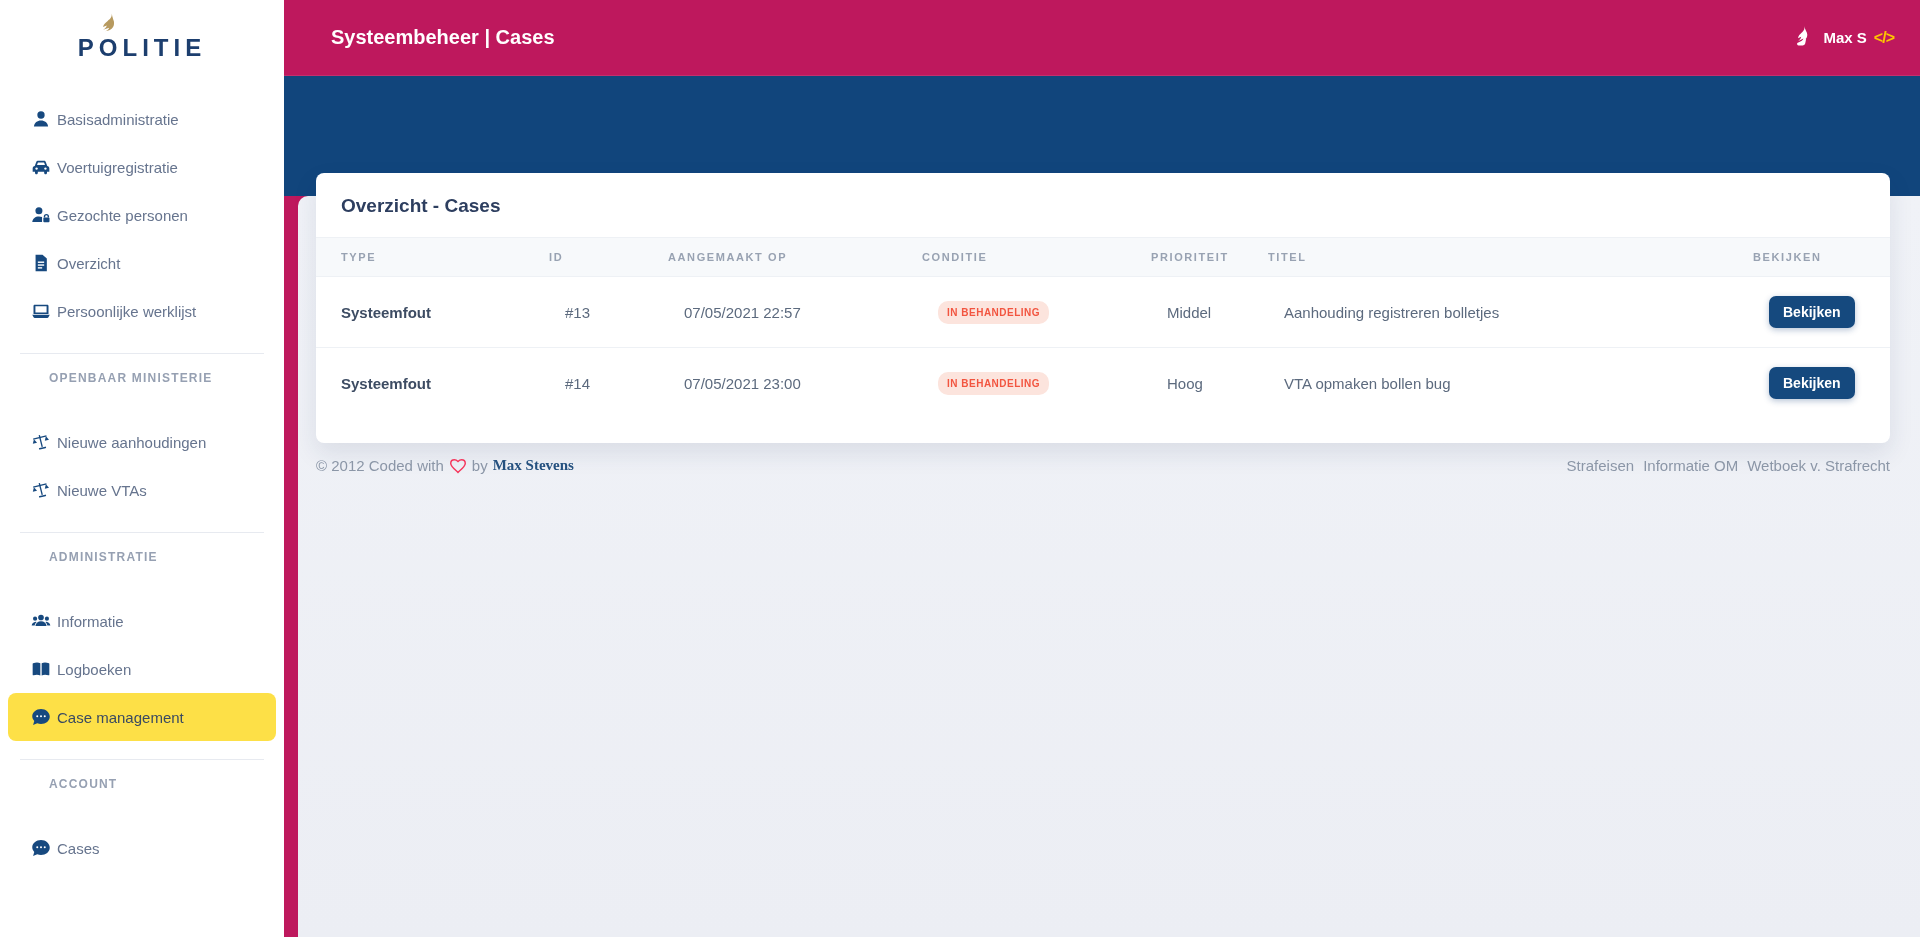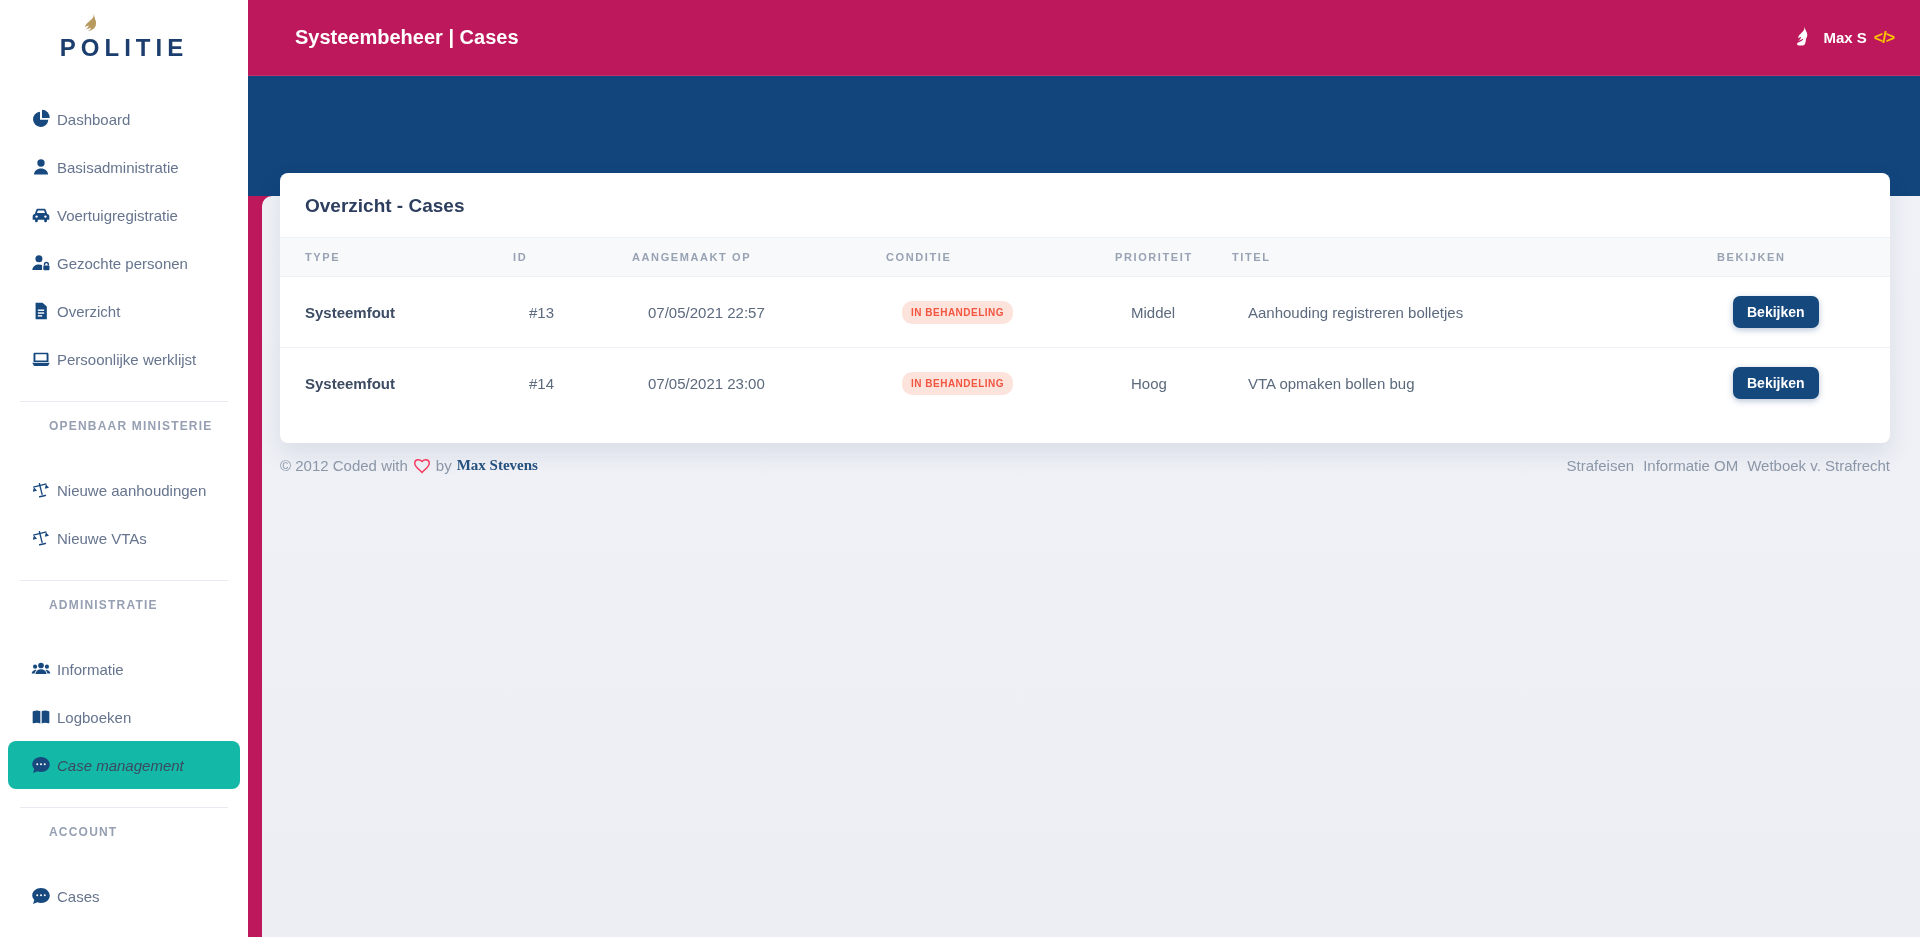--- a/index.html
+++ b/index.html
@@ -2,28 +2,28 @@
 <html><head>
 <meta charset="utf-8">
 <style>
   * { box-sizing: border-box; margin: 0; padding: 0; }
   html, body { width: 1920px; height: 937px; overflow: hidden; }
   body { font-family: "Liberation Sans", "DejaVu Sans", sans-serif; background: #11457c; }
 
   .app { display: flex; width: 1920px; height: 937px; }
 
   
-  .sidebar { width: 248px; flex: none; background: #ffffff; height: 937px; position: relative; z-index: 3; }
+  .sidebar { width: 284px; flex: none; background: #ffffff; height: 937px; position: relative; z-index: 3; }
   .logo-wrap { height: 95px; display: flex; align-items: center; justify-content: center; cursor: pointer; }
   .logo { position: relative; font-size: 24px; font-weight: bold; letter-spacing: 5px; color: #1c3e6e; white-space: nowrap; }
   .logo-o-wrap { position: relative; display: inline-block; }
   .logo-flame { position: absolute; left: -5px; top: -21px; width: 27px; height: 30px; transform: rotate(6deg); }
 
   .nav-item { height: 48px; margin: 0 8px; padding-left: 23px; display: flex; align-items: center; border-radius: 8px; text-decoration: none; cursor: pointer; }
-  .nav-item.active { background: #14b8a6; font-style: italic; }
+  .nav-item.active { background: #fde047; }
   .nav-icon { width: 20px; height: 20px; flex: none; display: flex; align-items: center; justify-content: center; }
   .nav-icon svg { width: 20px; height: 20px; fill: #17497f; }
   .nav-label { margin-left: 6px; font-size: 15px; color: #66748e; }
   .nav-item.active .nav-label { color: #3a4a61; }
 
   .divider { border: none; border-top: 1px solid #e7eaf0; margin: 18px 20px 0; }
   .section-title { margin: 14px 0 0 49px; padding-bottom: 30px; font-size: 12px; font-weight: bold; letter-spacing: 1.2px; color: #96a0b2; line-height: 20px; }
 
   
   .main { flex: 1; display: flex; flex-direction: column; background: #be185d; }
@@ -71,29 +71,20 @@
   <aside class="sidebar">
     <div class="logo-wrap">
       <div class="logo">
         <span>P</span><span class="logo-o-wrap"><svg class="logo-flame" viewBox="0 0 24 28">
               <path fill="#b79a5f" d="M14.5 0c.8 3.6-1 5.5-3 7.4-1.7 1.6-3.4 3.2-3.8 6l3.4-1.7c-.1 1.9-1.6 3.1-3.1 4.4l5.5-2.6c-.3 1.7-1.8 2.8-3.2 3.8 2.8-.7 5.6-2.2 6.8-4.8 1-2.2.7-4.9-.6-6.9C15.5 3.8 15 1.9 14.5 0z"></path>
             </svg><span>O</span></span><span>LITIE</span>
       </div>
     </div>
 
     <nav>
-      <a class="nav-item">
-        <span class="nav-icon">
-            <svg viewBox="0 0 24 24">
-              <path d="M10.8 3.2A9.2 9.2 0 1 0 20.8 13h-10z"></path>
-              <path d="M13.2 1a9.2 9.2 0 0 1 9.2 9.8h-9.2z"></path>
-            </svg>
-          </span>
-        <span class="nav-label">Dashboard</span>
-      </a>
       <a class="nav-item">
         <span class="nav-icon">
             <svg viewBox="0 0 24 24">
               <circle cx="12" cy="7.2" r="4.4"></circle>
               <path d="M3.5 21c.4-4.6 4-7.2 8.5-7.2s8.1 2.6 8.5 7.2z"></path>
             </svg>
           </span>
         <span class="nav-label">Basisadministratie</span>
       </a>
       <a class="nav-item">

